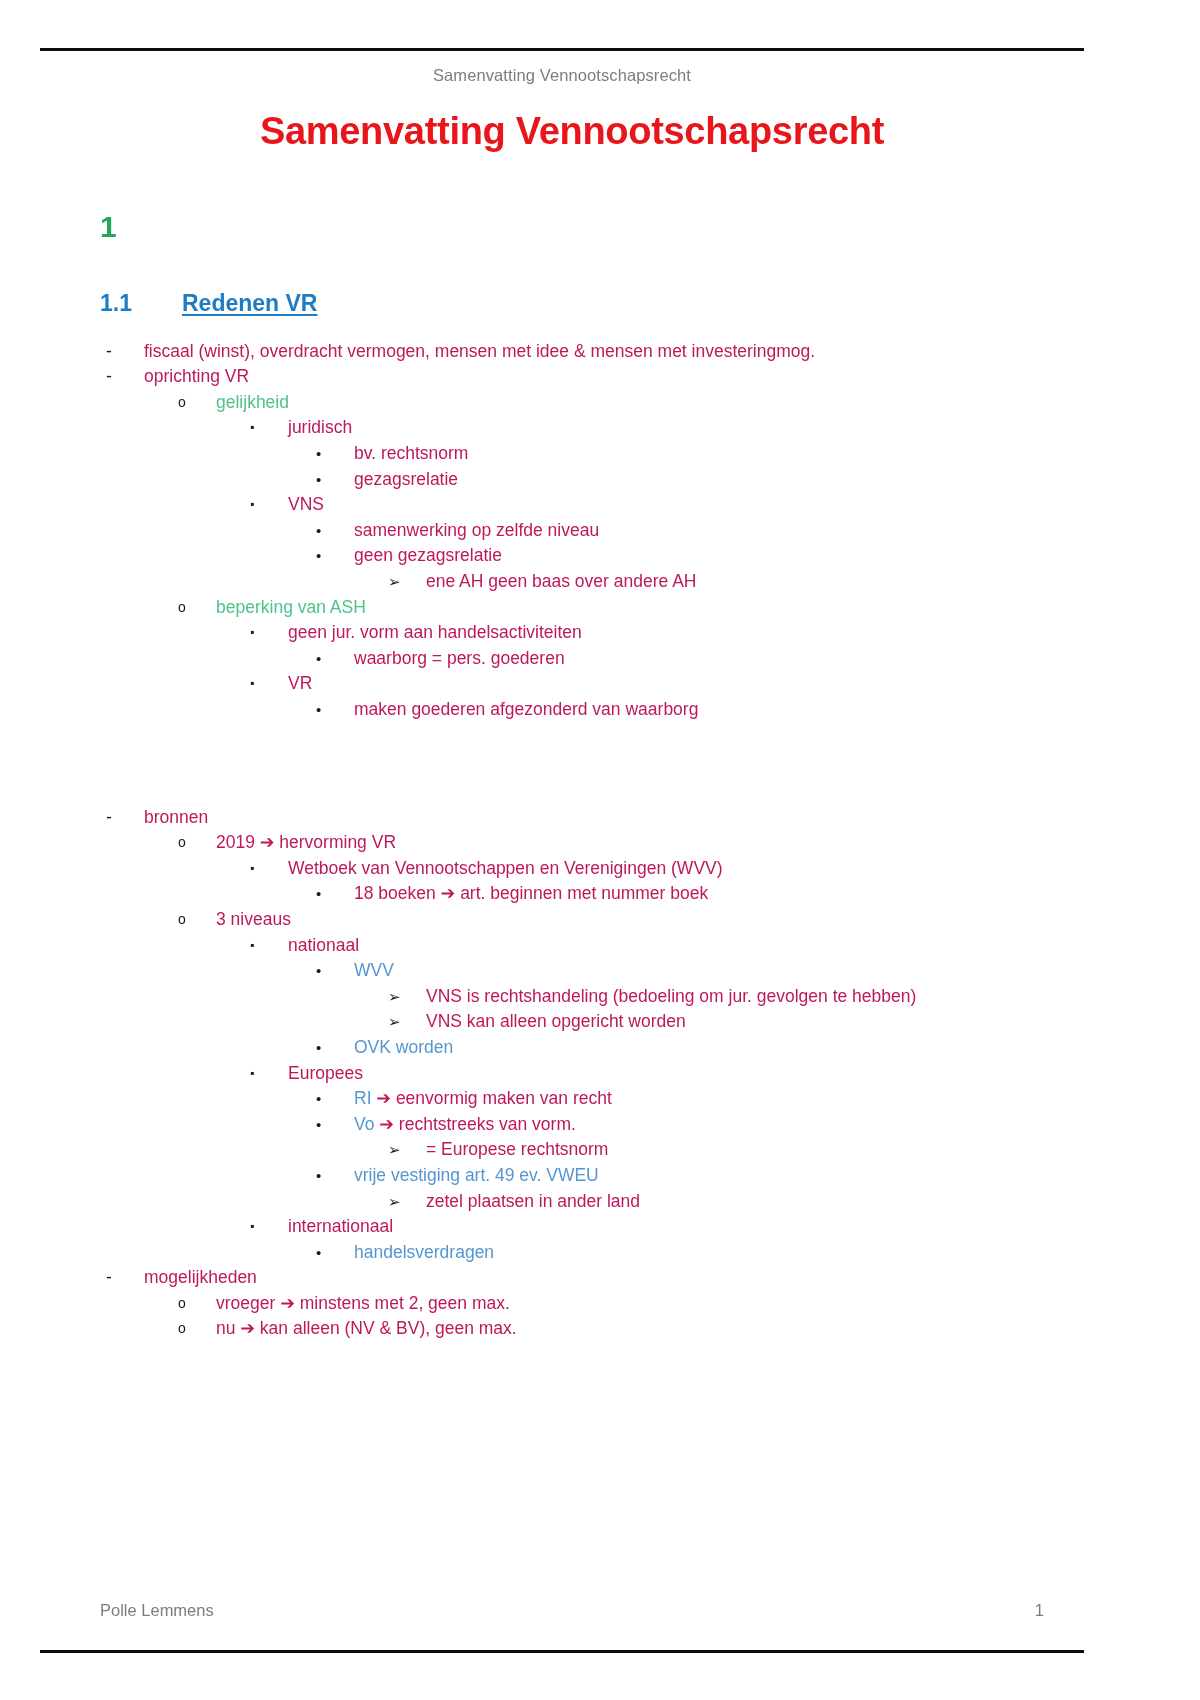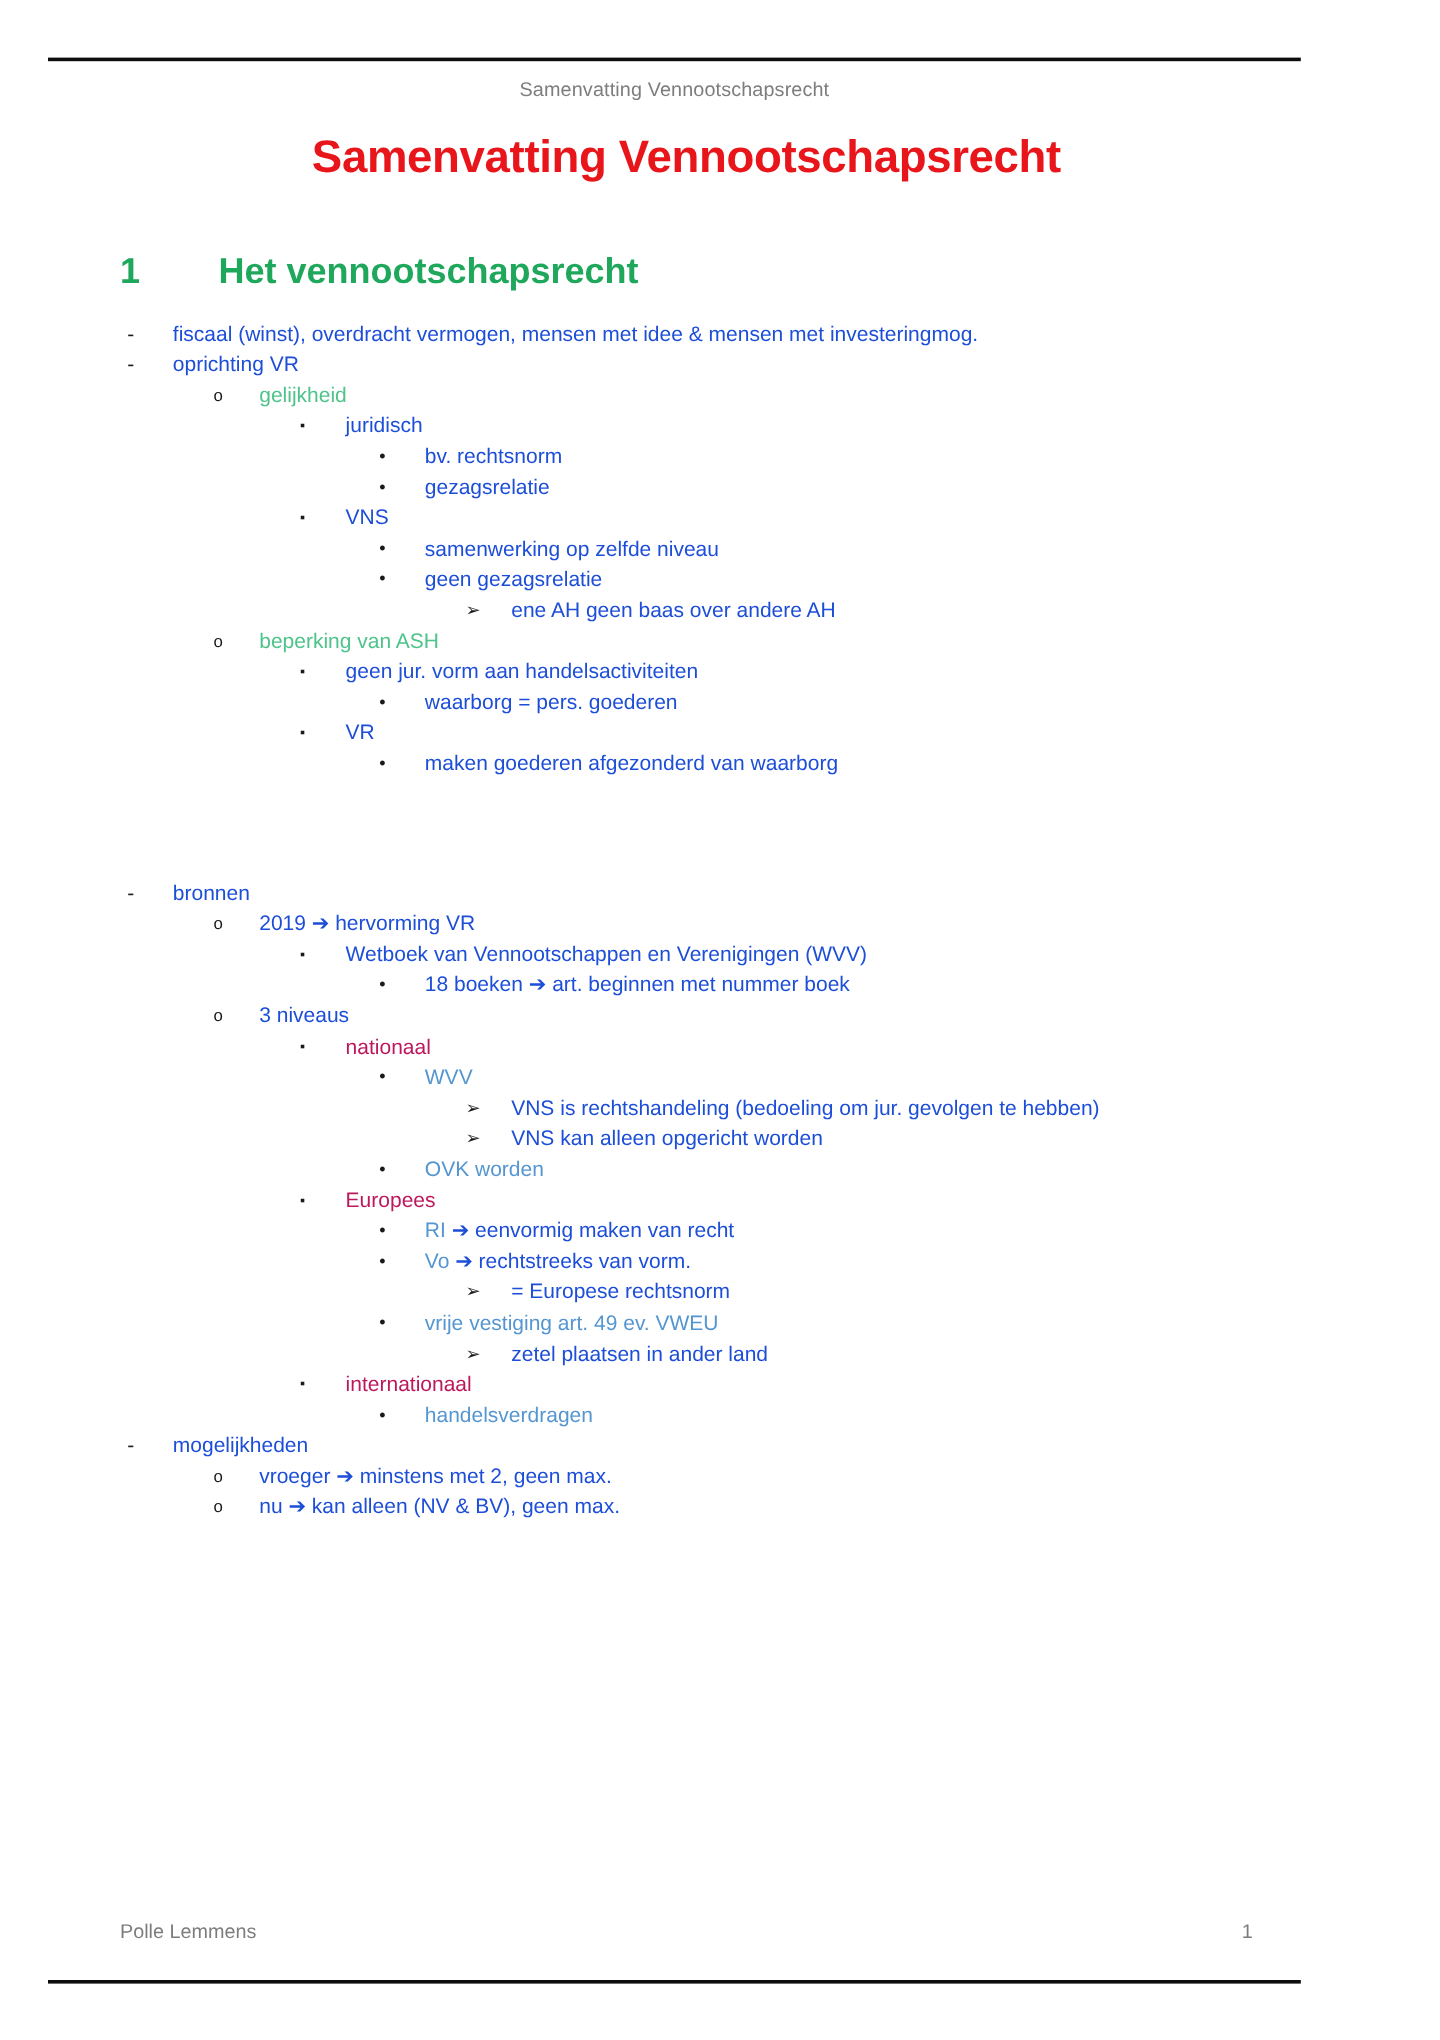--- a/index.html
+++ b/index.html
@@ -93,21 +93,21 @@
   .m-dash   { width: 38px; }
   .m-circle { width: 38px; font-size: 13px; }
   .m-square { width: 38px; font-size: 13px; }
   .m-round  { width: 38px; font-size: 15px; }
   .m-arrow  { width: 38px; font-size: 15px; }
   .label { flex: 1; }
 
   .c-green  { color: #4ec38a; }
   .c-red    { color: #be185d; }
   .c-blue   { color: #5596d1; }
-  .c-black  { color: #1d4ed8; }
+  .c-black  { color: #be185d; }
 
   .footer {
     position: absolute;
     left: 100px;
     right: 80px;
     bottom: 80px;
     display: flex;
     justify-content: space-between;
     font-size: 16.5px;
     color: #7d7d7d;
@@ -122,21 +122,24 @@
 
   <div class="header-text">Samenvatting Vennootschapsrecht</div>
 
   <div class="content">
 
     <div class="doc-title">Samenvatting Vennootschapsrecht</div>
 
     <div id="sections-root">
         <div class="h1">
           <span class="num">1</span>
-          <span>Het vennootschapsrecht</span>
+        </div>
+        <div class="h2">
+          <span class="num">1.1</span>
+          <span class="txt">Redenen VR</span>
         </div>
         <div style="margin-top: 22px;">
           <div class="item" style="display: flex; align-items: flex-start; font-size: 17.5px; line-height: 25.6px; margin-left: 6px;">
             <span class="marker m-dash">-</span>
             <span class="label c-black">fiscaal (winst), overdracht vermogen, mensen met idee &amp; mensen met investeringmog.</span>
           </div>
           <div class="item" style="display: flex; align-items: flex-start; font-size: 17.5px; line-height: 25.6px; margin-left: 6px;">
             <span class="marker m-dash">-</span>
             <span class="label c-black">oprichting VR</span>
           </div>

